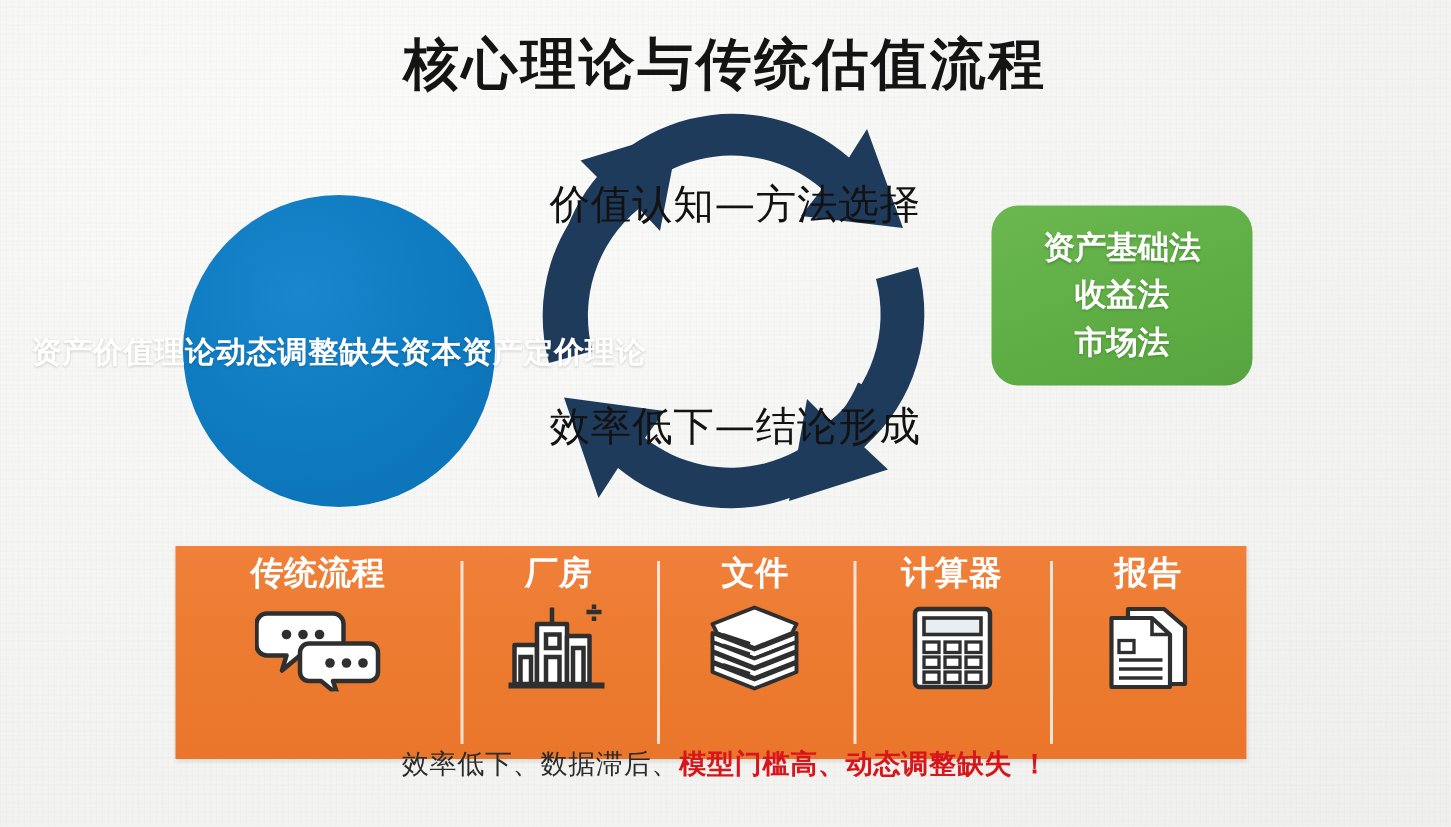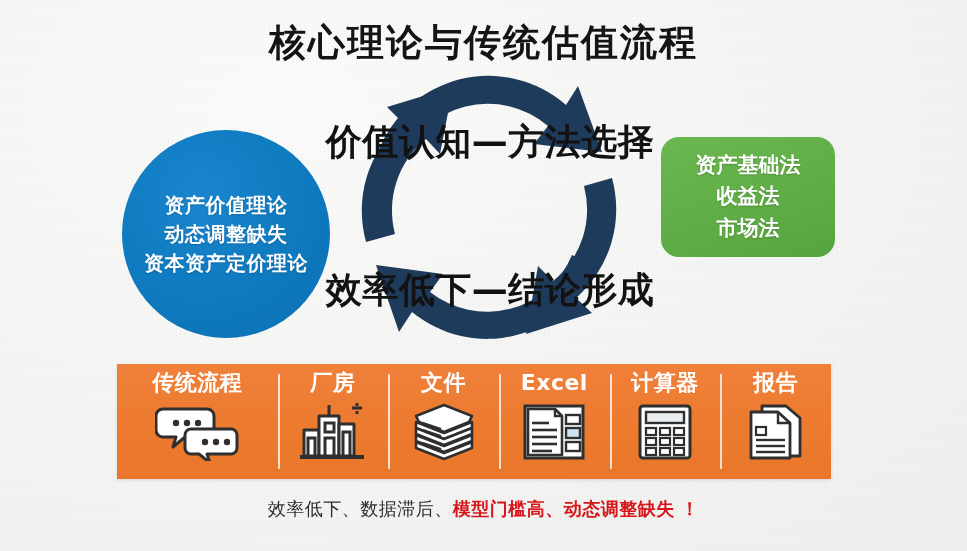--- a/index.html
+++ b/index.html
@@ -51,21 +51,21 @@
   
   .theory-circle {
     position: absolute;
     left: 122px;
     top: 130px;
     width: 208px;
     height: 208px;
     border-radius: 50%;
     background: radial-gradient(circle at 38% 32%, #1a86cd 0%, #0f7cc2 45%, #0b6fb2 100%);
     display: flex;
-    flex-direction: column;
+    flex-direction: row;
     align-items: center;
     justify-content: center;
     z-index: 4;
     text-align: center;
   }
   .theory-circle .line {
     color: #ffffff;
     font-size: 20px;
     font-weight: bold;
     line-height: 1.45;
@@ -107,37 +107,37 @@
     height: 290px;
     z-index: 3;
   }
   .cycle svg { display: block; }
 
   .cycle-label {
     position: absolute;
     left: 320px;
     width: 340px;
     text-align: center;
-    font-size: 36px;
-    font-weight: bold;
+    font-size: 27px;
+    font-weight: normal;
     color: #121212;
     z-index: 6;
     white-space: nowrap;
     letter-spacing: 0.5px;
   }
   .cycle-label-top { top: 118px; }
   .cycle-label-bottom { top: 266px; }
 
   
   .process-bar {
     position: absolute;
     left: 117px;
     top: 364px;
     width: 714px;
-    height: 115px;
+    height: 142px;
     background: linear-gradient(180deg, #f0803a 0%, #ec7a2f 55%, #e9762b 100%);
     display: flex;
     align-items: stretch;
     z-index: 4;
     box-shadow: 0 1px 3px rgba(0,0,0,0.12);
   }
   .pcell {
     flex: 1 1 0;
     position: relative;
     display: flex;
@@ -318,42 +318,20 @@
           </g>
           <g stroke="#2f2f2f" stroke-width="2" fill="none">
             <path d="M12 21 L30 27"></path>
             <path d="M12 28 L30 34"></path>
             <path d="M12 41 L30 47"></path>
           </g>
         </svg>
       </div>
     </div>
 
-    <div class="pcell">
-      <div class="plabel">Excel</div>
-      <div class="picon">
-        <svg width="64" height="58" viewBox="0 0 64 58">
-          <rect x="3" y="3" width="58" height="52" fill="#ffffff" stroke="#2f2f2f" stroke-width="3"></rect>
-          <path d="M6 6 h27 l7 7 v39 h-34 z" fill="#ffffff" stroke="#2f2f2f" stroke-width="2.6" stroke-linejoin="round"></path>
-          <path d="M33 6 v7 h7" fill="none" stroke="#2f2f2f" stroke-width="2.4"></path>
-          <g stroke="#2f2f2f" stroke-width="2.6">
-            <line x1="10" y1="20" x2="27" y2="20"></line>
-            <line x1="10" y1="27" x2="35" y2="27"></line>
-            <line x1="10" y1="34" x2="35" y2="34"></line>
-            <line x1="10" y1="41" x2="35" y2="41"></line>
-            <line x1="10" y1="48" x2="30" y2="48"></line>
-          </g>
-          <g stroke="#2f2f2f" stroke-width="2.4">
-            <rect x="44" y="12" width="14" height="9" fill="#ffffff"></rect>
-            <rect x="44" y="25" width="14" height="10" fill="#cfe4f2"></rect>
-            <rect x="44" y="39" width="14" height="9" fill="#ffffff"></rect>
-          </g>
-        </svg>
-      </div>
-    </div>
 
     <div class="pcell">
       <div class="plabel">计算器</div>
       <div class="picon">
         <svg width="56" height="58" viewBox="0 0 56 58">
           <rect x="3" y="3" width="50" height="52" rx="3" fill="#ffffff" stroke="#2f2f2f" stroke-width="3"></rect>
           <rect x="9" y="9" width="38" height="11" fill="#e8eef2" stroke="#2f2f2f" stroke-width="2.4"></rect>
           <g fill="#ffffff" stroke="#2f2f2f" stroke-width="2.2">
             <rect x="9" y="25" width="10" height="7"></rect>
             <rect x="23" y="25" width="10" height="7"></rect>

